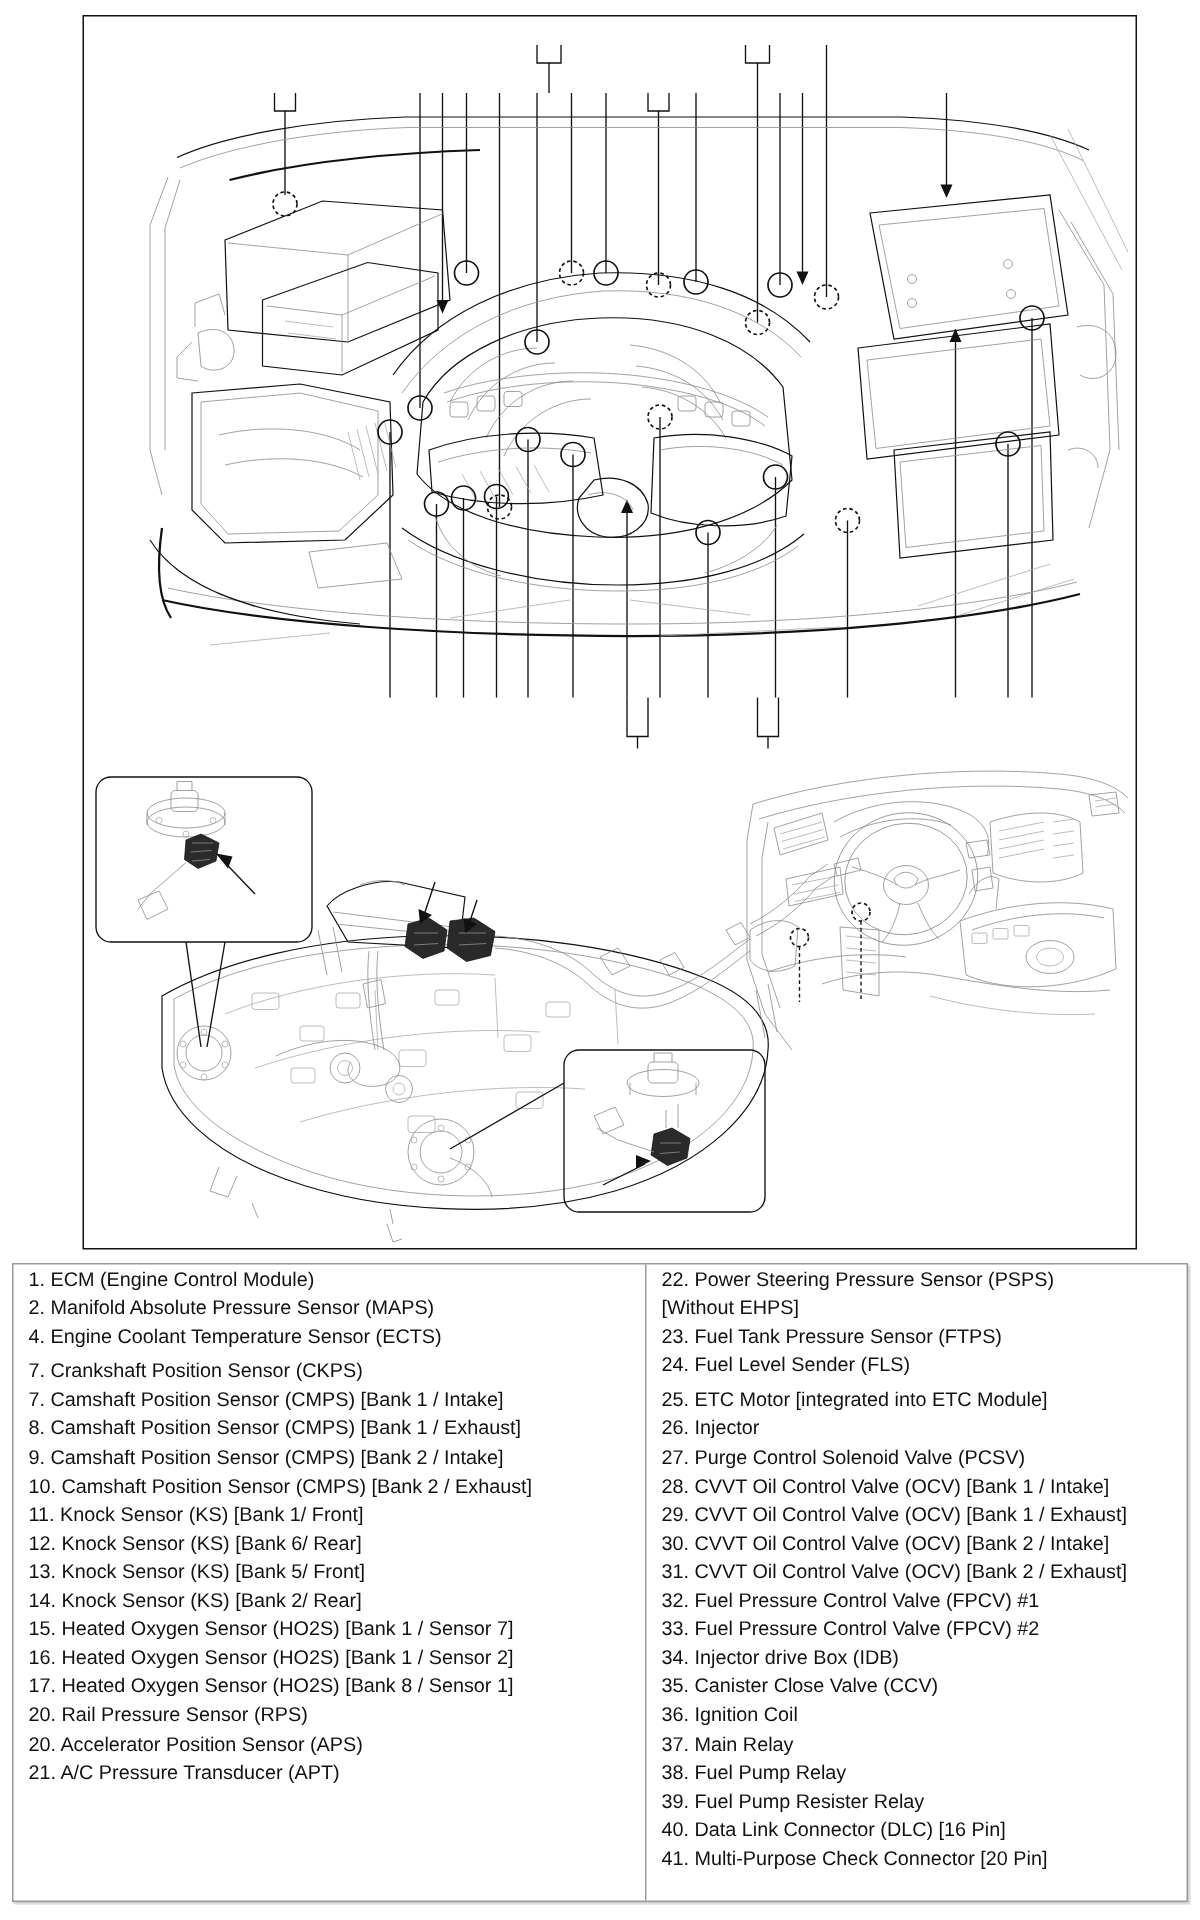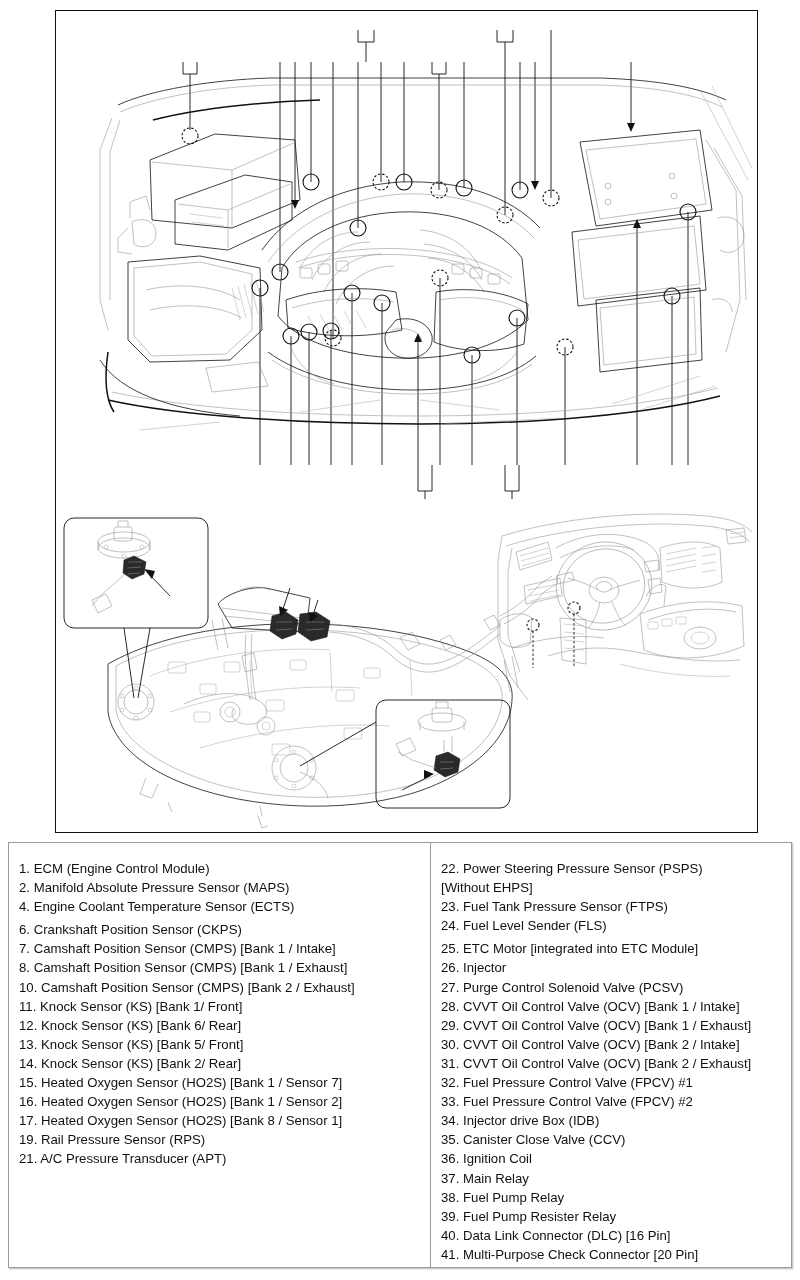--- a/index.html
+++ b/index.html
@@ -11,21 +11,21 @@
 
   
   .cnum{position:absolute;font-family:"Liberation Sans",sans-serif;font-size:12.5px;color:#111;line-height:12px;white-space:nowrap;}
 
   
   #legend{position:absolute;left:8px;top:842px;width:784px;height:426px;box-sizing:border-box;
           border:1px solid #9a9a9a;background:#fff;
           box-shadow:1px 1px 0 0 #cfcfcf, 2px 2px 0 0 #e6e6e6;}
   #legend-inner{position:relative;width:100%;height:100%;}
   #legend-divider{position:absolute;left:421px;top:0;width:1px;height:100%;background:#9a9a9a;}
-  .legcol{position:absolute;top:16px;width:400px;}
+  .legcol{position:absolute;top:0;width:400px;}
   #legcol-left{left:10px;}
   #legcol-right{left:432px;}
   .legitem{font-size:13.2px;line-height:19.1px;color:#111;white-space:nowrap;}
   .legspacer{height:4px;}
 
   
   svg{display:block;}
   .ln{fill:none;stroke:#111;stroke-width:0.8;}
   .lead{fill:none;stroke:#111;stroke-width:0.9;}
   .leaddash{fill:none;stroke:#111;stroke-width:0.9;stroke-dasharray:2.5 2;}
@@ -503,32 +503,34 @@
   </svg>
 
   <div id="legend">
     <div id="legend-inner">
       <div id="legend-divider"></div>
       <div class="legcol" id="legcol-left">
           <div class="legitem">1. ECM (Engine Control Module)</div>
           <div class="legitem">2. Manifold Absolute Pressure Sensor (MAPS)</div>
           <div class="legitem">4. Engine Coolant Temperature Sensor (ECTS)</div>
           <div class="legspacer"></div>
-          <div class="legitem">6. Crankshaft Position Sensor (CKPS)</div>
+          <div class="legitem">7. Crankshaft Position Sensor (CKPS)</div>
           <div class="legitem">7. Camshaft Position Sensor (CMPS) [Bank 1 / Intake]</div>
           <div class="legitem">8. Camshaft Position Sensor (CMPS) [Bank 1 / Exhaust]</div>
+          <div class="legitem">9. Camshaft Position Sensor (CMPS) [Bank 2 / Intake]</div>
           <div class="legitem">10. Camshaft Position Sensor (CMPS) [Bank 2 / Exhaust]</div>
           <div class="legitem">11. Knock Sensor (KS) [Bank 1/ Front]</div>
           <div class="legitem">12. Knock Sensor (KS) [Bank 6/ Rear]</div>
           <div class="legitem">13. Knock Sensor (KS) [Bank 5/ Front]</div>
           <div class="legitem">14. Knock Sensor (KS) [Bank 2/ Rear]</div>
           <div class="legitem">15. Heated Oxygen Sensor (HO2S) [Bank 1 / Sensor 7]</div>
           <div class="legitem">16. Heated Oxygen Sensor (HO2S) [Bank 1 / Sensor 2]</div>
           <div class="legitem">17. Heated Oxygen Sensor (HO2S) [Bank 8 / Sensor 1]</div>
-          <div class="legitem">19. Rail Pressure Sensor (RPS)</div>
+          <div class="legitem">20. Rail Pressure Sensor (RPS)</div>
+          <div class="legitem">20. Accelerator Position Sensor (APS)</div>
           <div class="legitem">21. A/C Pressure Transducer (APT)</div>
         </div>
       <div class="legcol" id="legcol-right">
           <div class="legitem">22. Power Steering Pressure Sensor (PSPS)</div>
           <div class="legitem">[Without EHPS]</div>
           <div class="legitem">23. Fuel Tank Pressure Sensor (FTPS)</div>
           <div class="legitem">24. Fuel Level Sender (FLS)</div>
           <div class="legspacer"></div>
           <div class="legitem">25. ETC Motor [integrated into ETC Module]</div>
           <div class="legitem">26. Injector</div>

